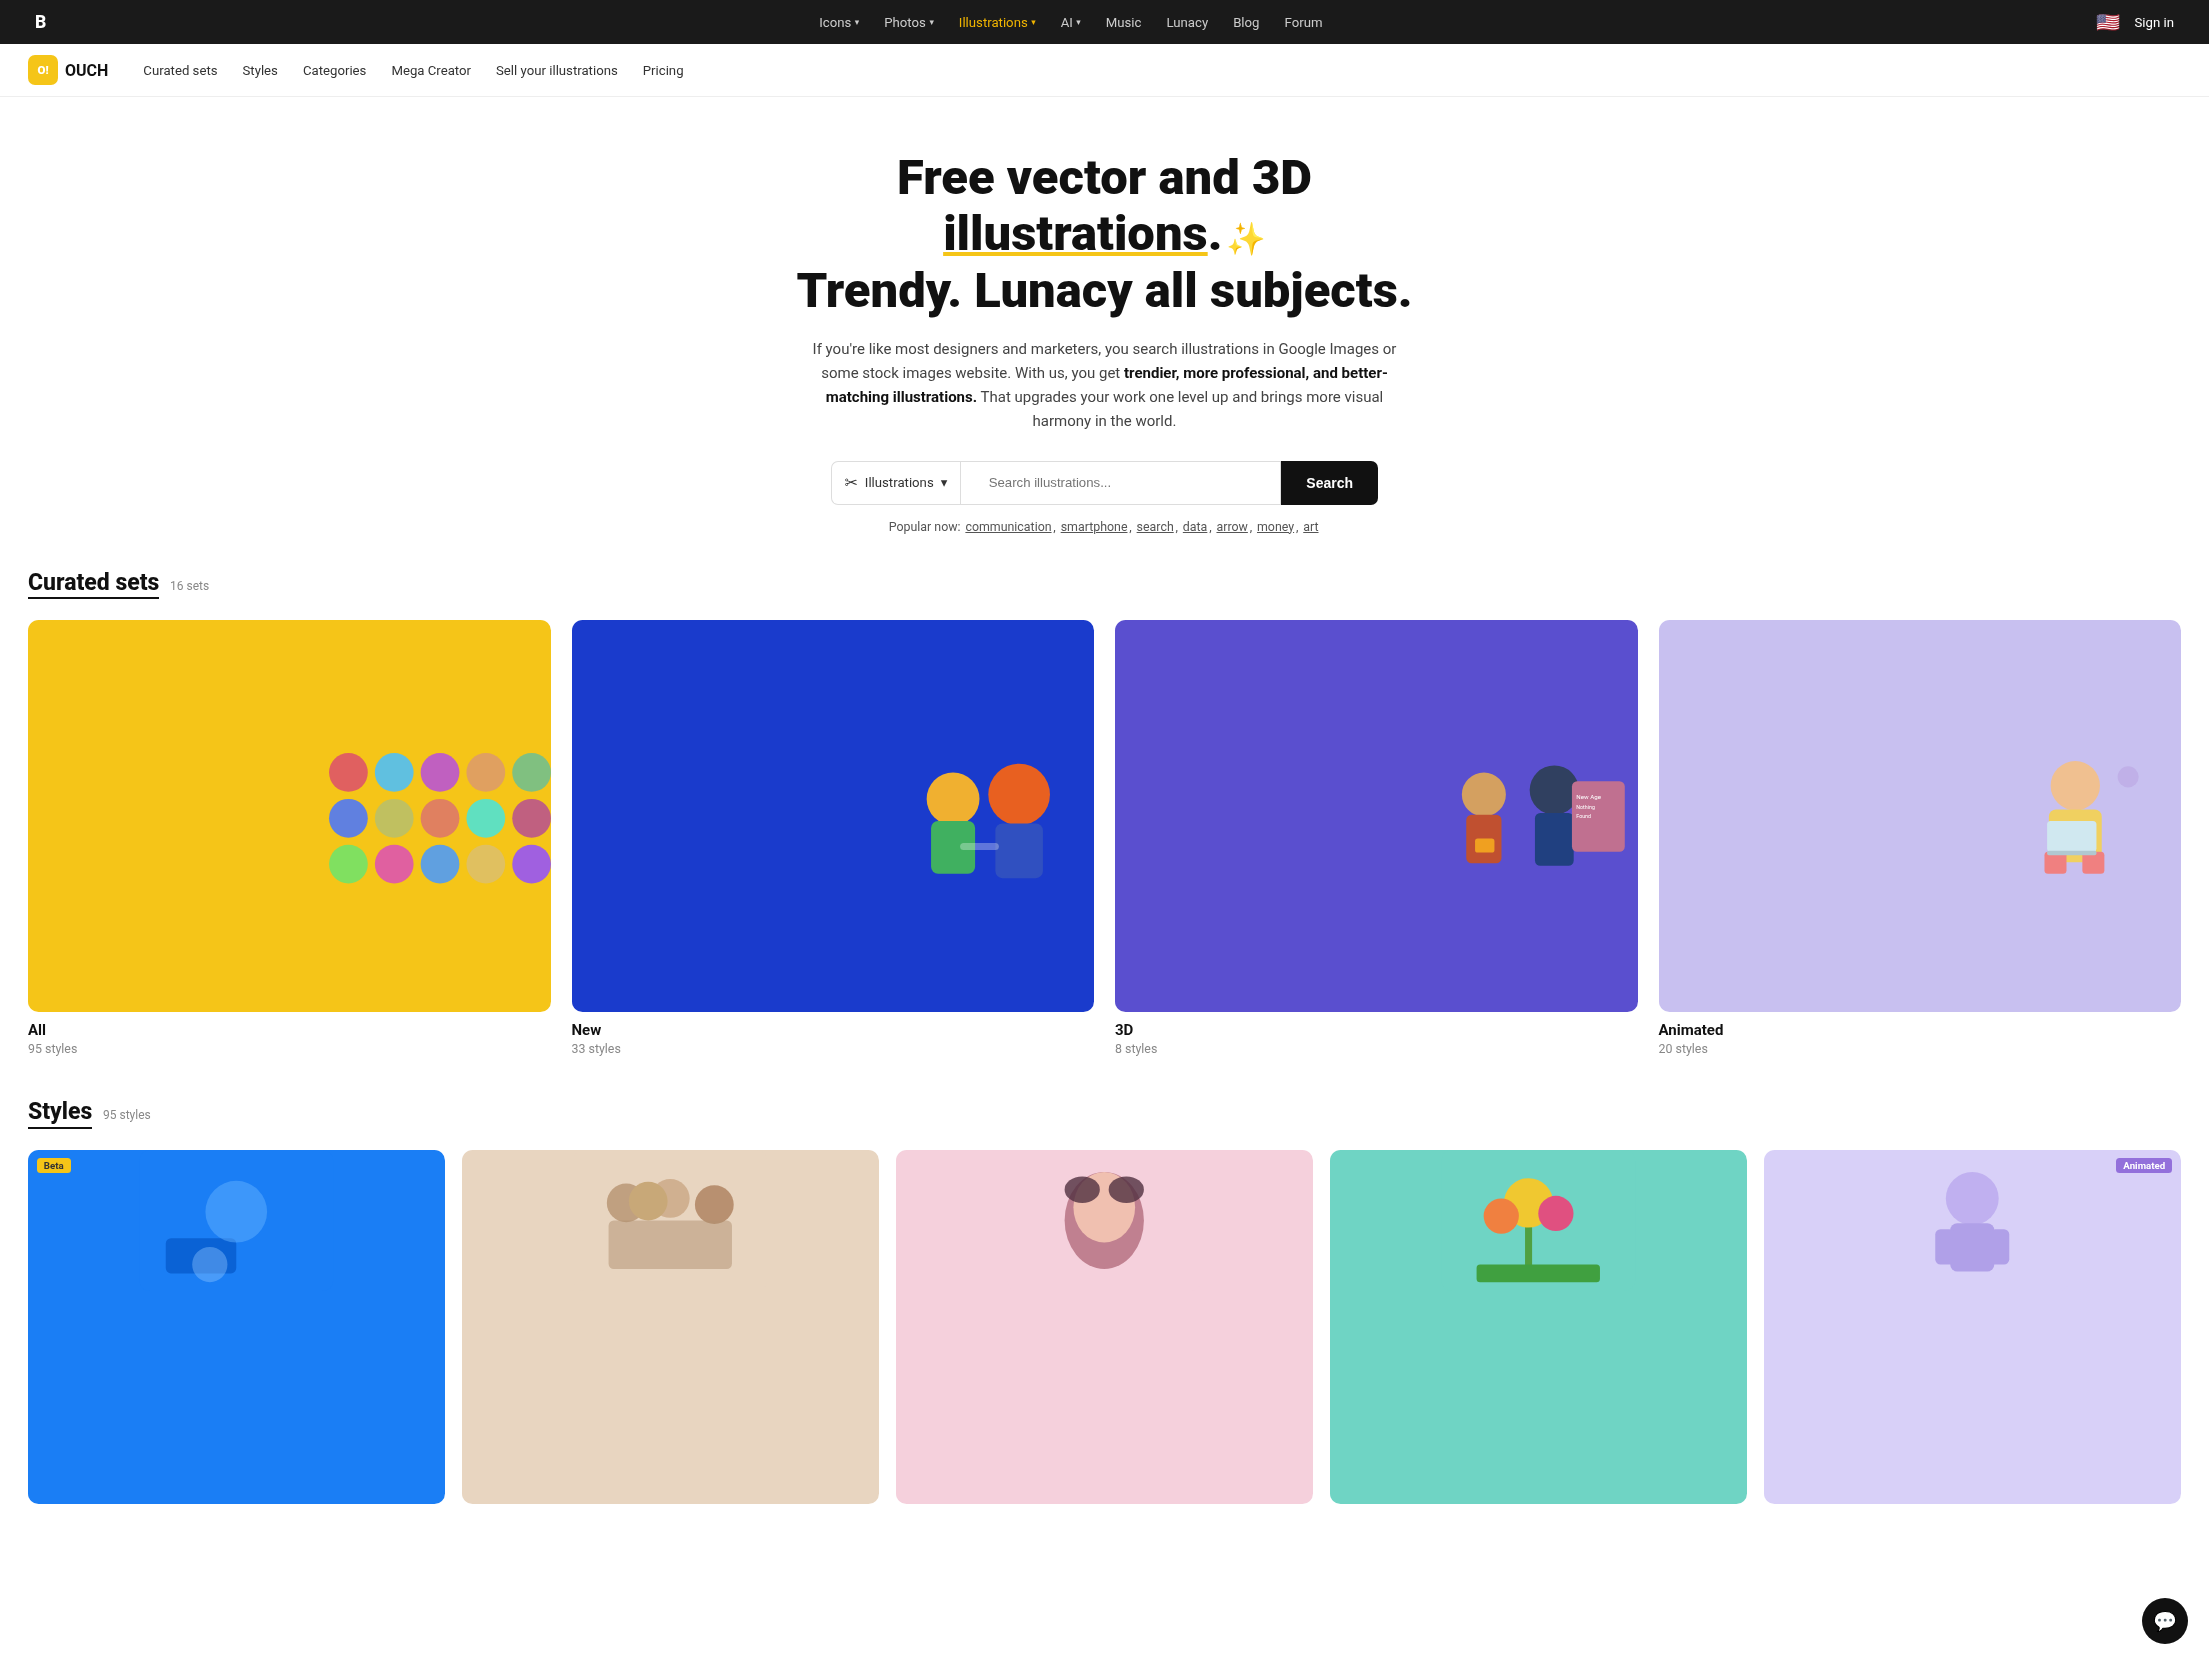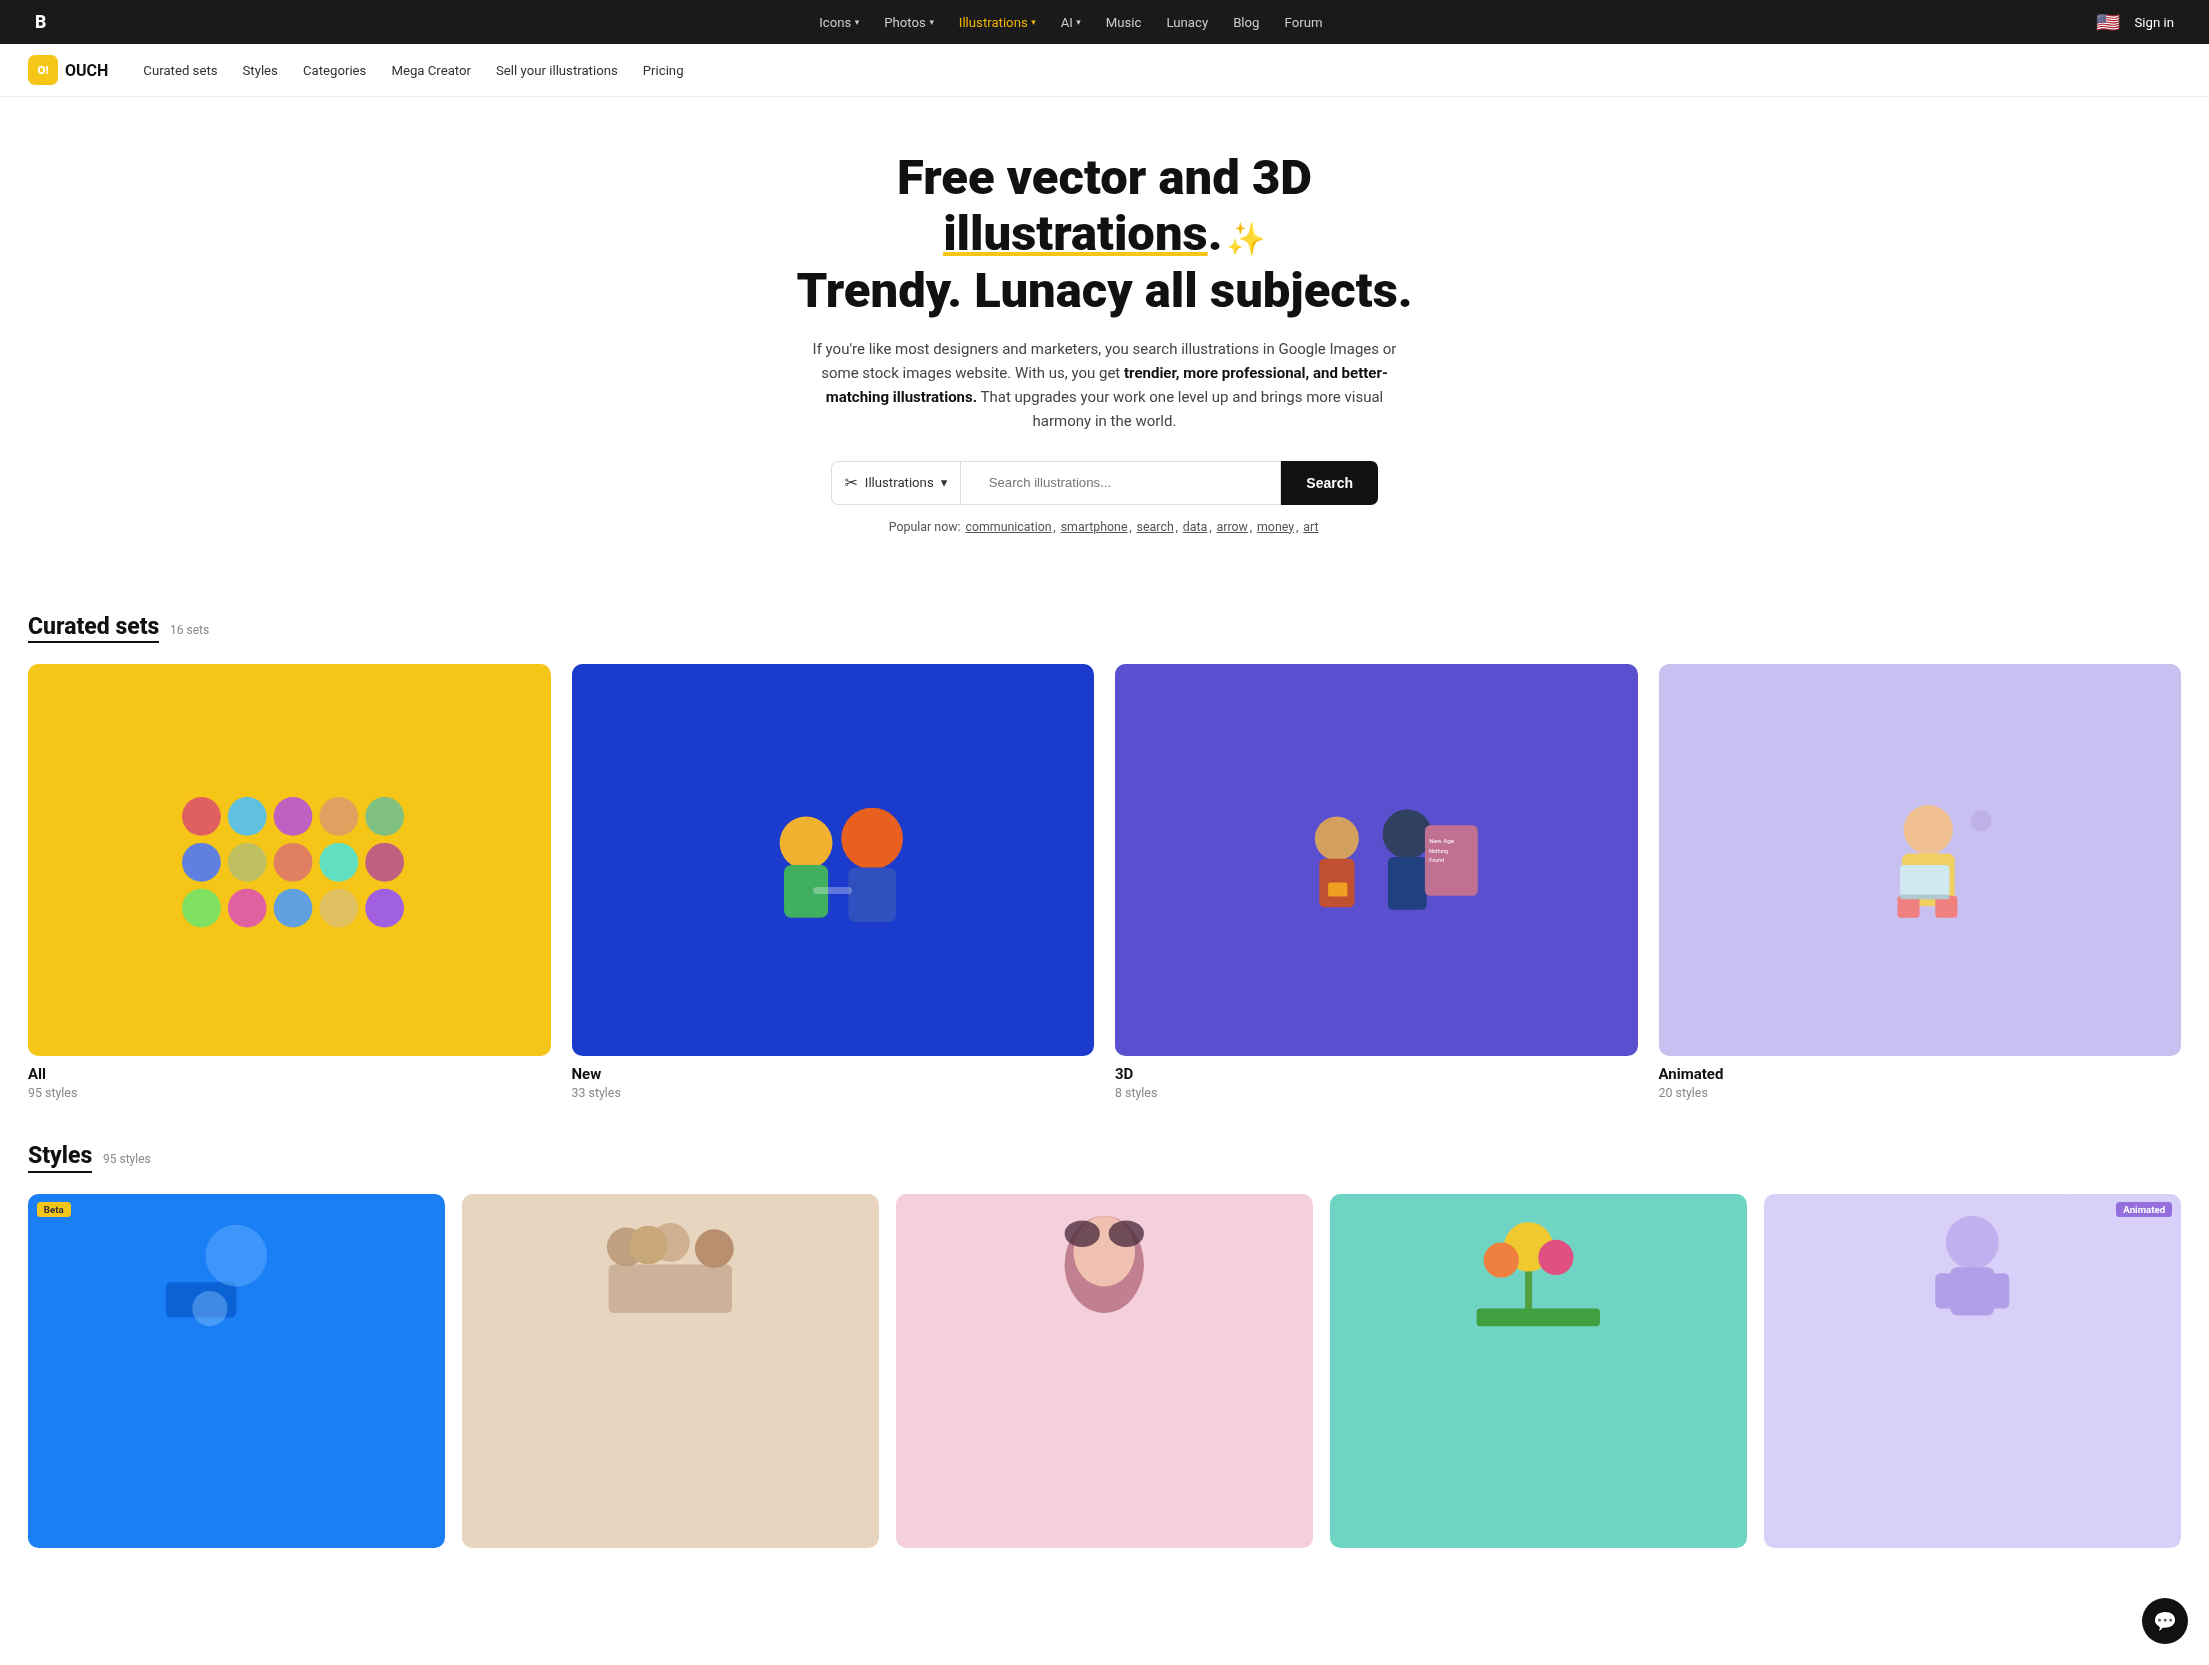--- a/index.html
+++ b/index.html
@@ -167,21 +167,20 @@
       font-size: 14px;
       font-weight: 700;
       cursor: pointer;
     }
 
     
     .popular-now {
       text-align: center;
       font-size: 12.4px;
       color: #555;
-      margin-bottom: 44px;
     }
     .popular-now a {
       color: #555;
       text-decoration: underline;
       margin: 0 1.8px;
     }
 
     
     .section {
       padding: 0 28px 42px;
@@ -298,21 +297,21 @@
       z-index: 999;
     }
     .chat-icon { font-size: 19.4px; color: #fff; }
 
     
     .card-illus {
       width: 100%;
       height: 100%;
       display: flex;
       align-items: center;
-      justify-content: center;
+      justify-content: flex-end;
       overflow: hidden;
       border-radius: 27px;
     }
   </style>
 </head>
 <body>
 
 <nav class="top-nav">
   <div class="top-nav-logo">B</div>
   <div class="top-nav-links">

